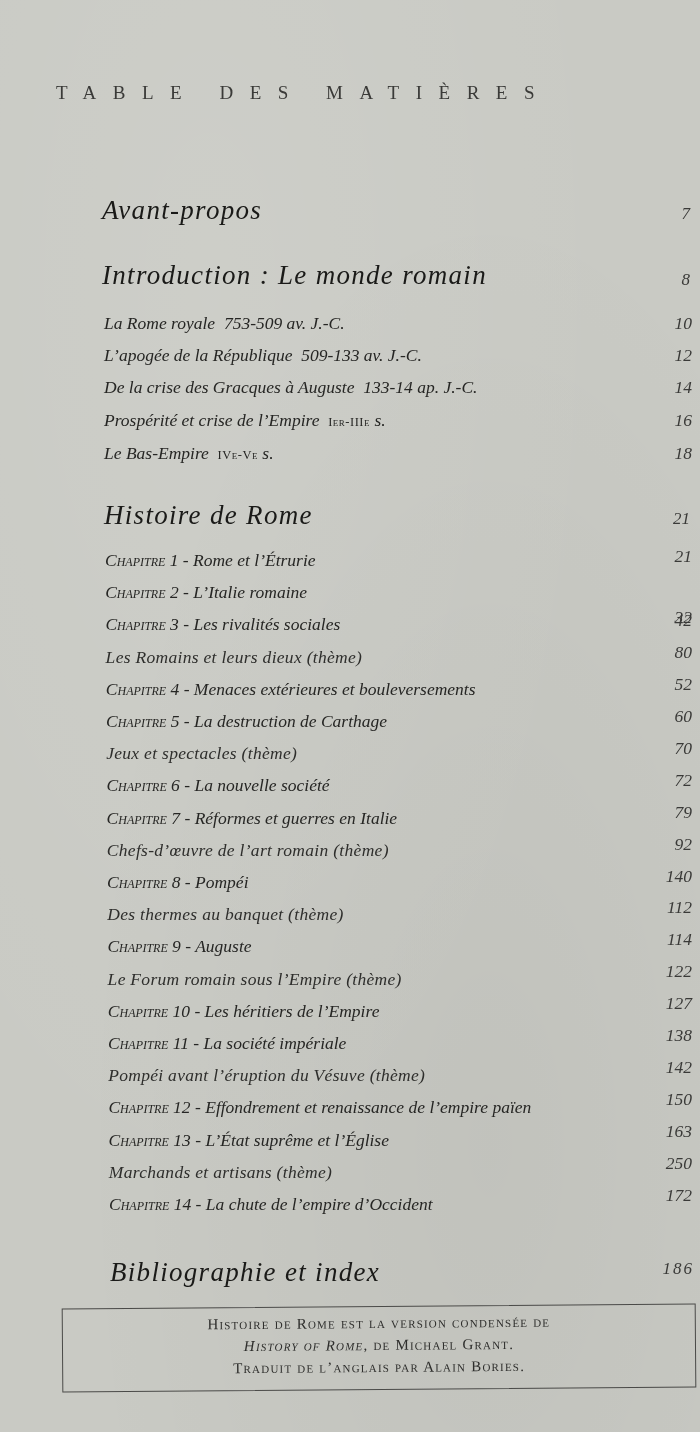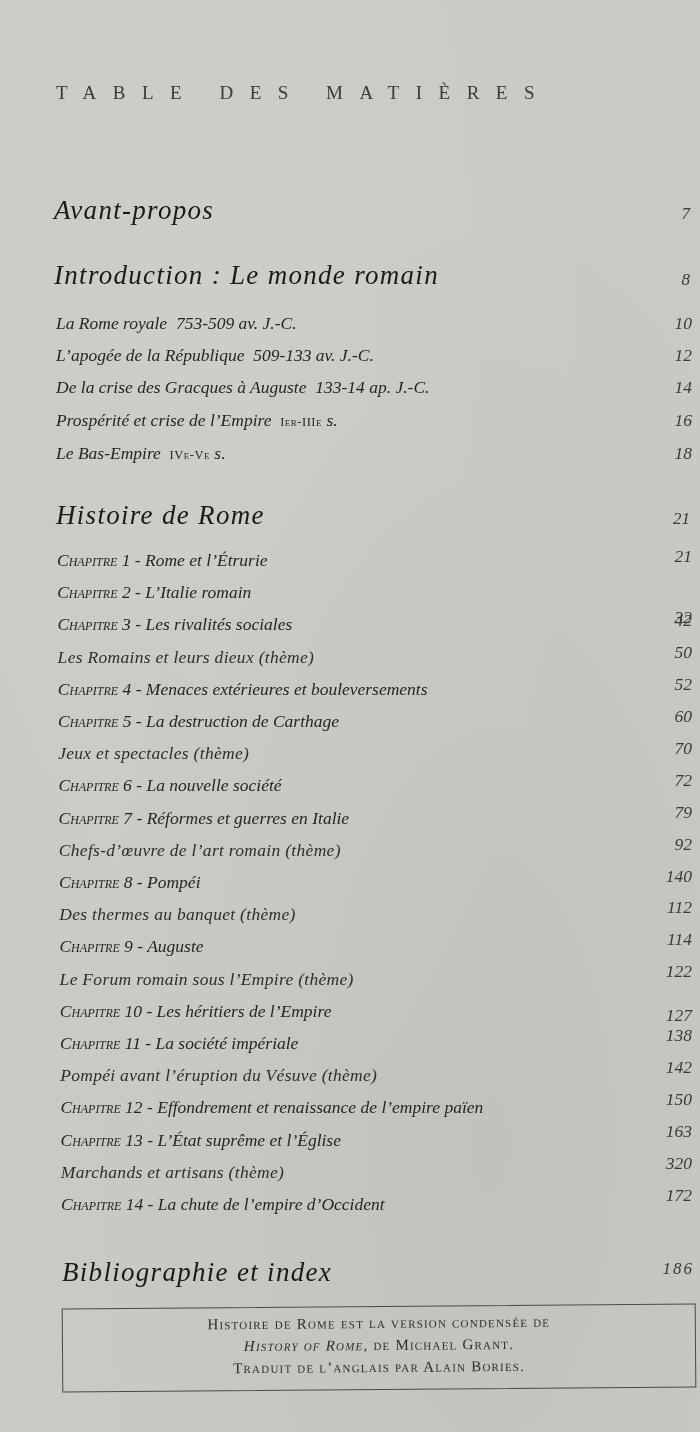--- a/index.html
+++ b/index.html
@@ -12,21 +12,21 @@
     color: #1e1e1c;
     font-family: "Liberation Serif", "DejaVu Serif", serif;
   }
   .page-title {
     position: absolute; left: 56px; top: 44px;
     font-size: 19px; letter-spacing: 16.5px; color: #3a3a38;
     white-space: nowrap;
     margin-top: 38px;
   }
   .entry { position: absolute; left: 0; width: 700px; }
-  .entry .label { position: absolute; white-space: nowrap; }
+  .entry .label { position: absolute; white-space: nowrap; margin-left: 48px; }
   .entry .page { position: absolute; right: 8px; white-space: nowrap; font-style: italic; }
 
   .major .label { font-style: italic; font-size: 27px; letter-spacing: 1.3px; color: #1a1a18; }
   .major .page { font-size: 17px; color: #3a3a38; }
 
   .sub .label { font-style: italic; font-size: 17.5px; color: #262624; }
   .sub .page { font-size: 17.5px; color: #3a3a38; }
   .sub .date { font-style: italic; }
   .sub .century { font-style: normal; font-size: 12.5px; font-variant: small-caps; letter-spacing: 0.5px; }
 
@@ -88,30 +88,30 @@
   <span class="label" style="left:56px;">Histoire de Rome</span>
   <span class="page" style="top:9px;right:10px;">21</span>
 </div>
 
 <div id="chapter-list">
     <div class="entry chap sub" style="top: 550px;">
       <span class="label" style="left: 57px;"><span class="kw">Chapitre</span> <span>1</span> - <span class="title">Rome et l’Étrurie</span></span>
       <span class="page" style="top: -4px;">21</span>
     </div>
     <div class="entry chap sub" style="top: 582.2px;">
-      <span class="label" style="left: 57.2px;"><span class="kw">Chapitre</span> <span>2</span> - <span class="title">L’Italie romain</span></span>
+      <span class="label" style="left: 57.2px;"><span class="kw">Chapitre</span> <span>2</span> - <span class="title">L’Italie romaine</span></span>
       <span class="page" style="top: -4.25px; margin-top: 29px;">32</span>
     </div>
     <div class="entry chap sub" style="top: 614.4px;">
       <span class="label" style="left: 57.4px; font-family: Liberation Serif, serif;"><span class="kw">Chapitre</span> <span>3</span> - <span class="title">Les rivalités sociales</span></span>
       <span class="page" style="top: -4.5px; margin-left: 16px;">42</span>
     </div>
     <div class="entry theme sub" style="top: 646.6px;">
       <span class="label" style="left: 57.6px;"><span>Les Romains et leurs dieux (thème)</span></span>
-      <span class="page" style="top: -4.75px;">50</span>
+      <span class="page" style="top: -4.75px;">80</span>
     </div>
     <div class="entry chap sub" style="top: 678.8px;">
       <span class="label" style="left: 57.8px;"><span class="kw">Chapitre</span> <span>4</span> - <span class="title">Menaces extérieures et bouleversements</span></span>
       <span class="page" style="top: -5px;">52</span>
     </div>
     <div class="entry chap sub" style="top: 711px;">
       <span class="label" style="left: 58px;"><span class="kw">Chapitre</span> <span>5</span> - <span class="title">La destruction de Carthage</span></span>
       <span class="page" style="top: -5.25px; margin-left: 27px;">60</span>
     </div>
     <div class="entry theme sub" style="top: 743.2px;">
@@ -141,41 +141,41 @@
     <div class="entry chap sub" style="top: 936.4px;">
       <span class="label" style="left: 59.4px;"><span class="kw">Chapitre</span> <span>9</span> - <span class="title">Auguste</span></span>
       <span class="page" style="top: -7px;">114</span>
     </div>
     <div class="entry theme sub" style="top: 968.6px;">
       <span class="label" style="left: 59.6px;"><span>Le Forum romain sous l’Empire (thème)</span></span>
       <span class="page" style="top: -7.25px;">122</span>
     </div>
     <div class="entry chap sub" style="top: 1000.8px;">
       <span class="label" style="left: 59.8px;"><span class="kw">Chapitre</span> <span>10</span> - <span class="title">Les héritiers de l’Empire</span></span>
-      <span class="page" style="top: -7.5px; margin-top: 12px;">127</span>
+      <span class="page" style="top: -7.5px;">127</span>
     </div>
     <div class="entry chap sub" style="top: 1033px;">
       <span class="label" style="left: 60px;"><span class="kw">Chapitre</span> <span>11</span> - <span class="title">La société impériale</span></span>
       <span class="page" style="top: -7.75px;">138</span>
     </div>
     <div class="entry theme sub" style="top: 1065.2px;">
       <span class="label" style="left: 60.2px;"><span>Pompéi avant l’éruption du Vésuve (thème)</span></span>
       <span class="page" style="top: -8px;">142</span>
     </div>
     <div class="entry chap sub" style="top: 1097.4px;">
       <span class="label" style="left: 60.4px;"><span class="kw">Chapitre</span> <span>12</span> - <span class="title">Effondrement et renaissance de l’empire païen</span></span>
       <span class="page" style="top: -8.25px;">150</span>
     </div>
     <div class="entry chap sub" style="top: 1129.6px;">
       <span class="label" style="left: 60.6px;"><span class="kw">Chapitre</span> <span>13</span> - <span class="title">L’État suprême et l’Église</span></span>
       <span class="page" style="top: -8.5px;">163</span>
     </div>
     <div class="entry theme sub" style="top: 1161.8px;">
       <span class="label" style="left: 60.8px;"><span>Marchands et artisans (thème)</span></span>
-      <span class="page" style="top: -8.75px;">320</span>
+      <span class="page" style="top: -8.75px;">250</span>
     </div>
     <div class="entry chap sub" style="top: 1194px;">
       <span class="label" style="left: 61px;"><span class="kw">Chapitre</span> <span>14</span> - <span class="title">La chute de l’empire d’Occident</span></span>
       <span class="page" style="top: -9px;">172</span>
     </div>
   </div>
 
 <div class="entry major" style="top:1257px;">
   <span class="label" style="left:62px;">Bibliographie et index</span>
   <span class="page" style="top:2px;right:6px;letter-spacing:2px;">186</span>

